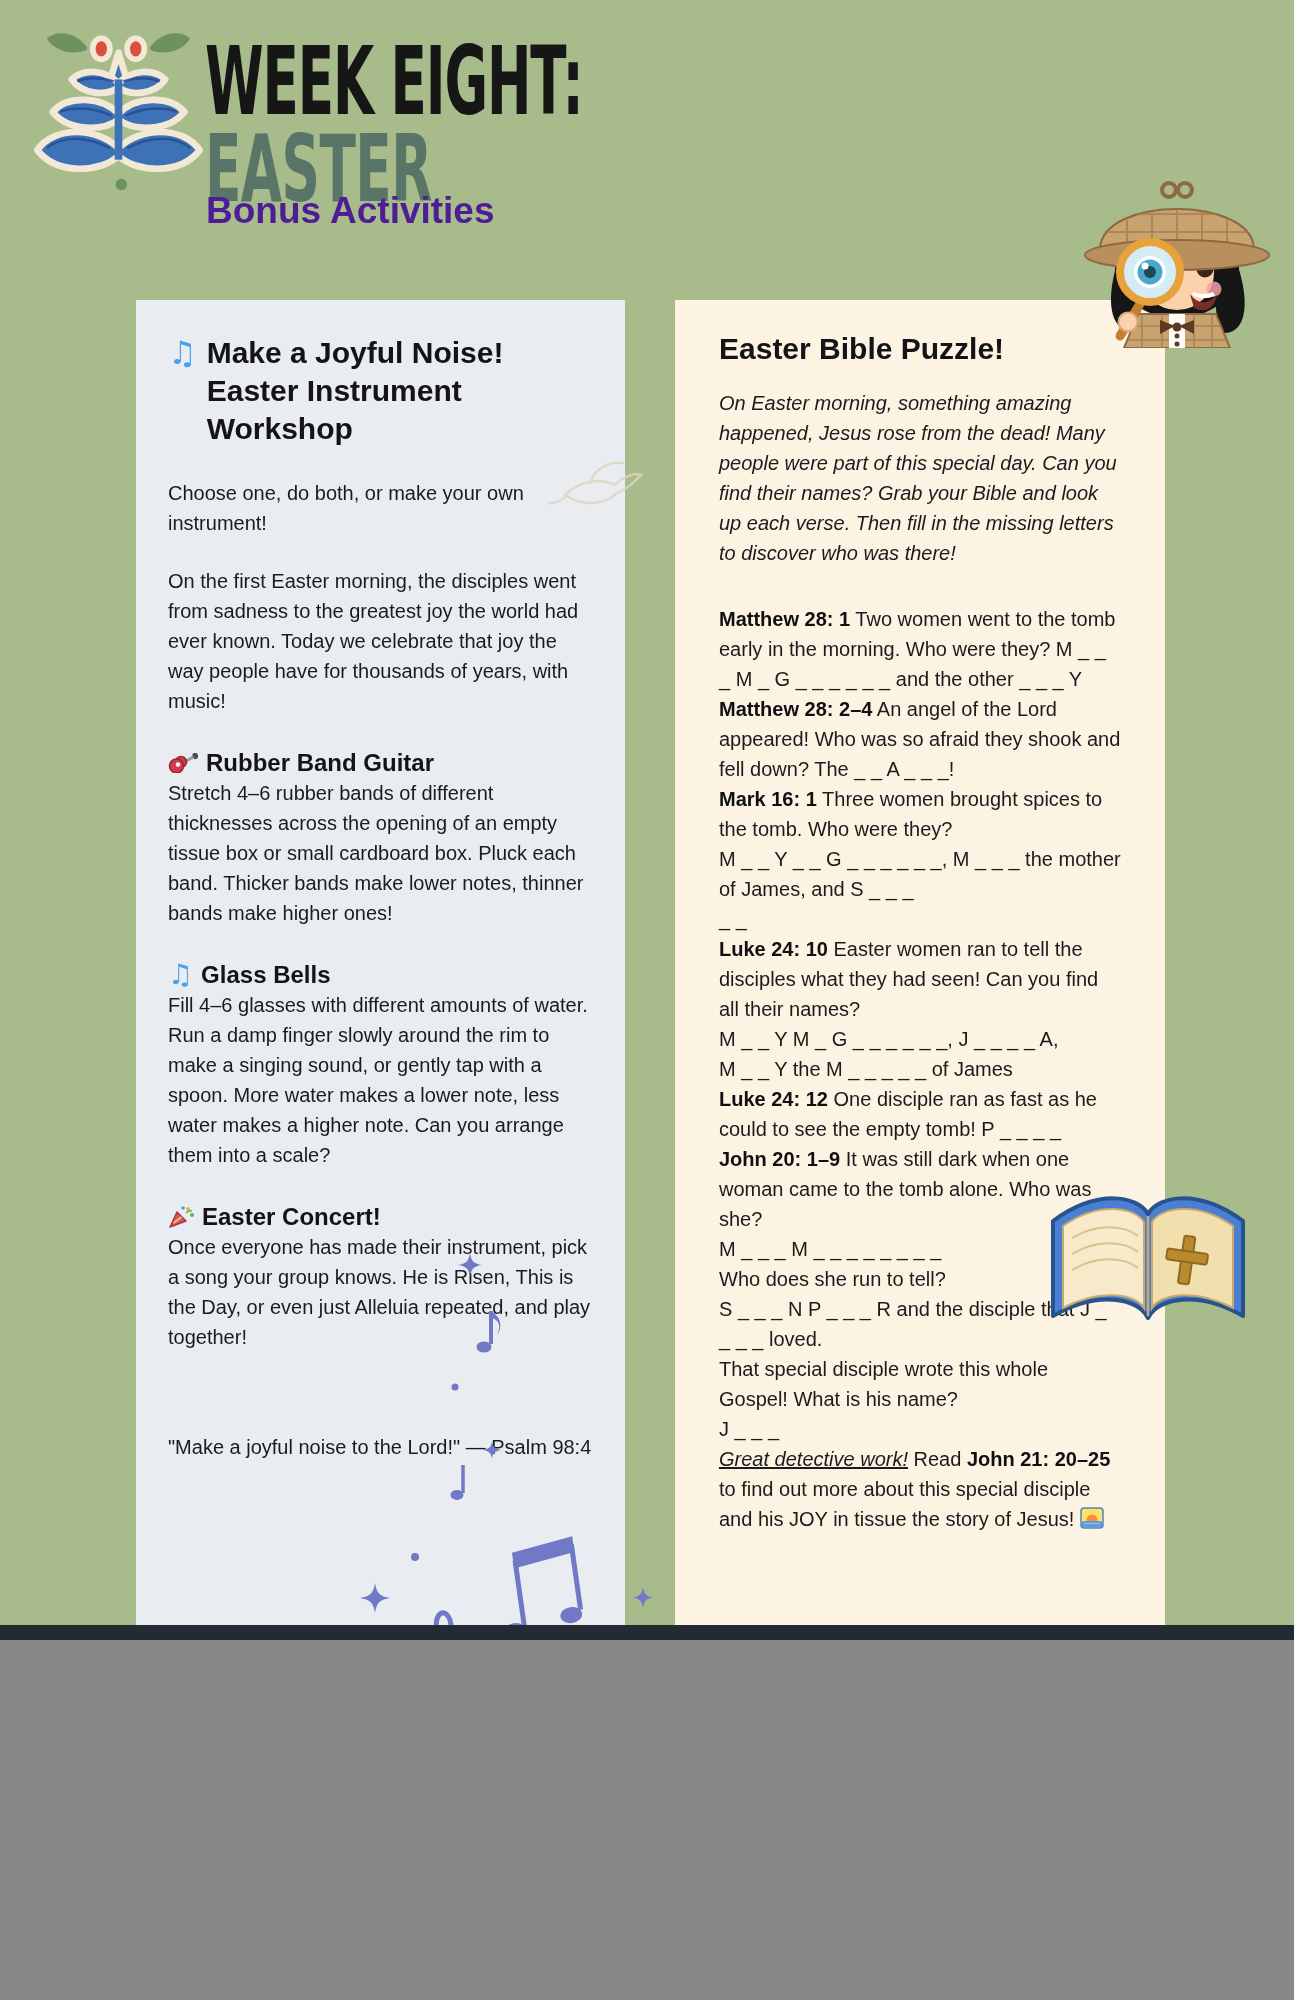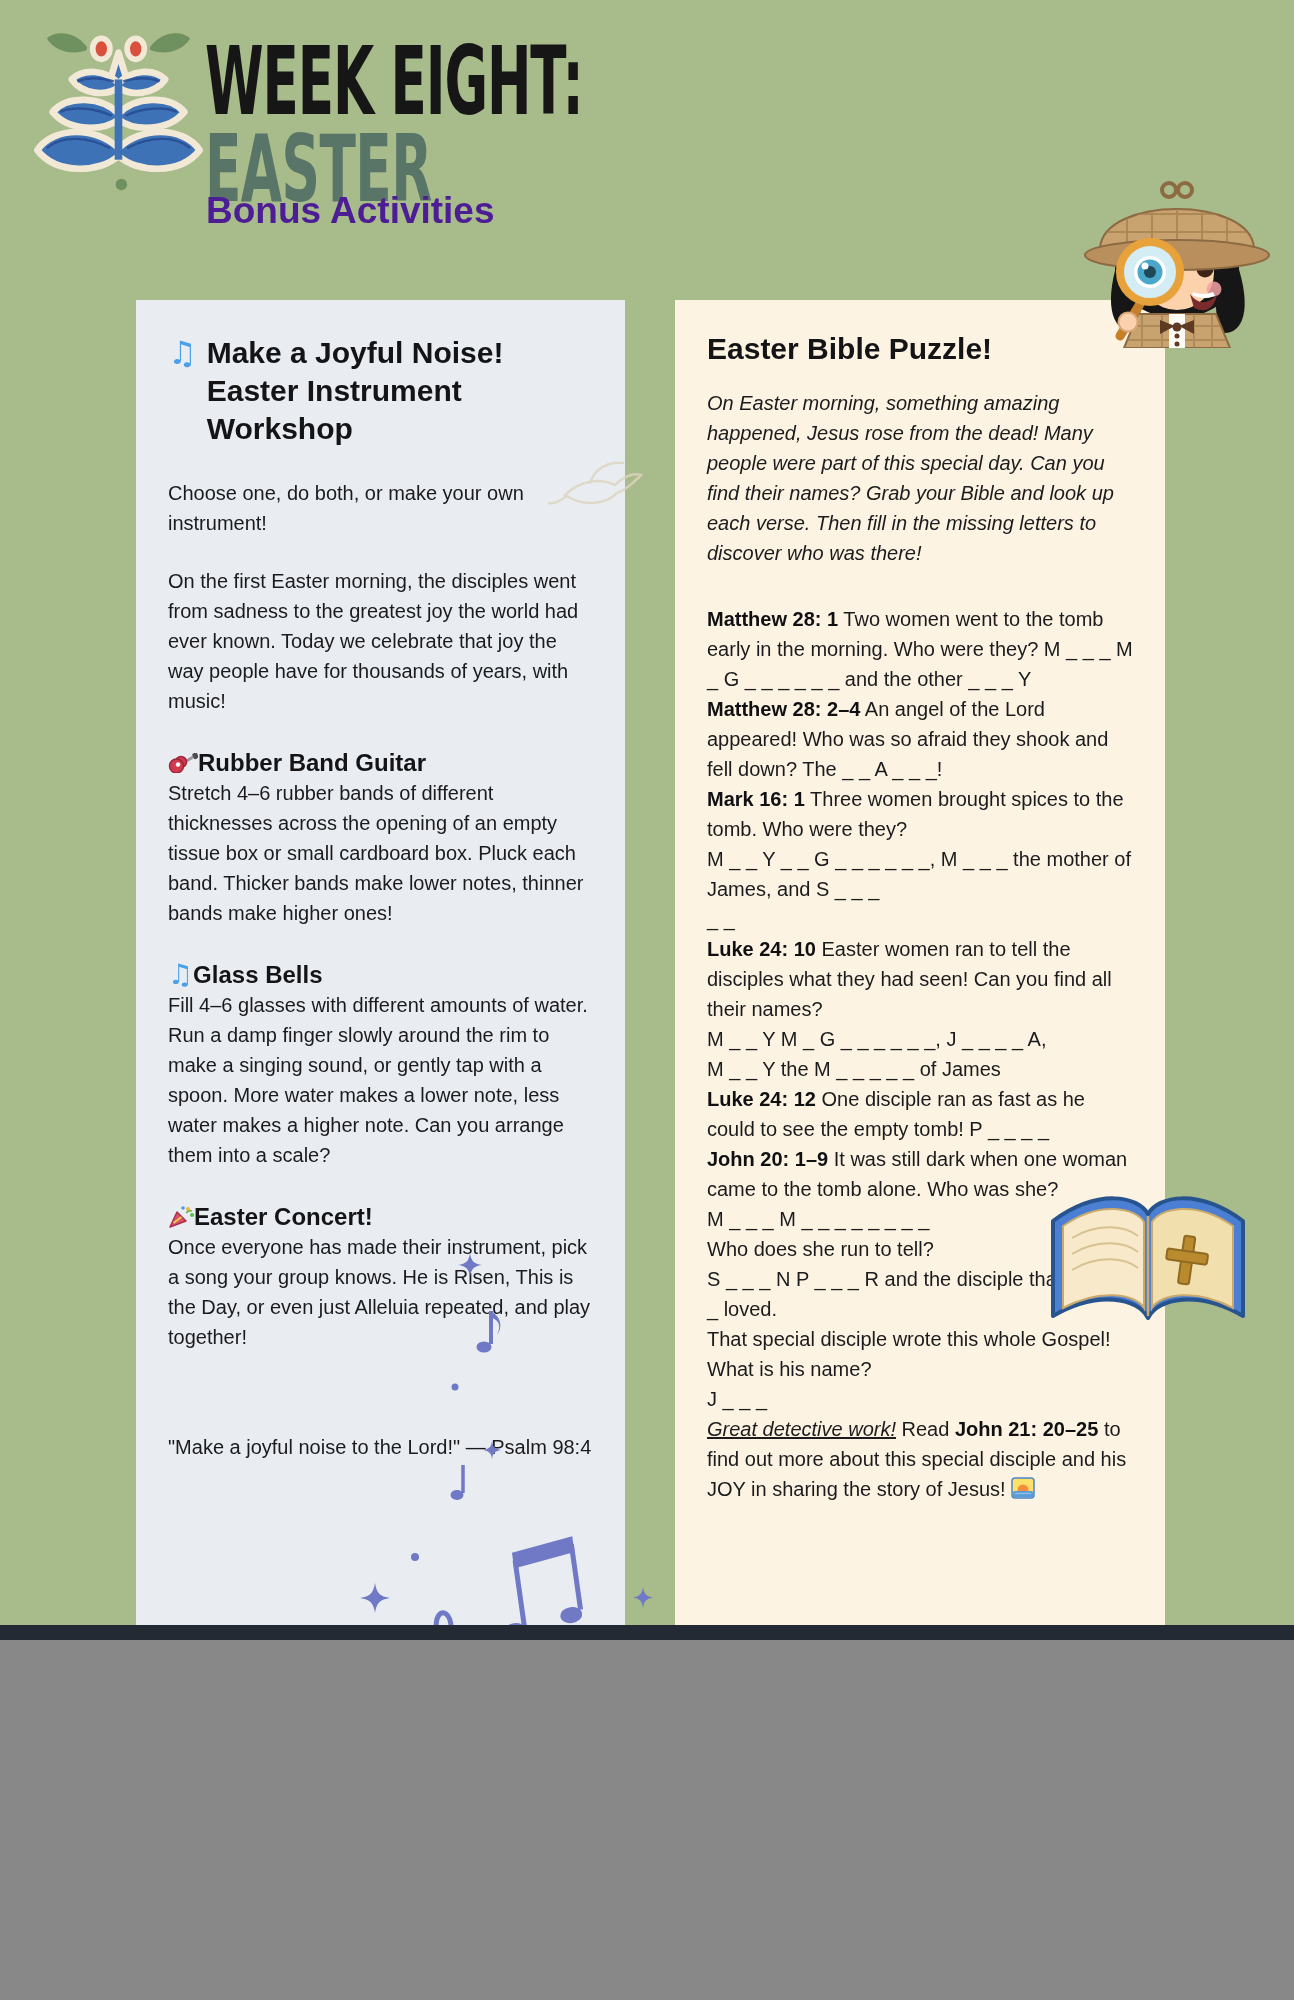--- a/index.html
+++ b/index.html
@@ -9,28 +9,28 @@
   
   .logo{position:absolute;left:26px;top:24px;width:185px;height:172px;}
   .titles{position:absolute;left:205px;top:0;}
   .title-main{position:absolute;left:0;top:34px;font-family:"DejaVu Sans",sans-serif;font-weight:800;font-size:95px;line-height:1;color:#161616;transform:scale(.56,1);transform-origin:left top;letter-spacing:-2px;white-space:nowrap;}
   .title-easter{position:absolute;left:0;top:124px;font-family:"DejaVu Sans",sans-serif;font-weight:800;font-size:92px;line-height:1;color:#587568;transform:scale(.58,1);transform-origin:left top;letter-spacing:-1px;white-space:nowrap;}
   .title-bonus{position:absolute;left:1px;top:192px;font-weight:800;font-size:37px;line-height:1;color:#4c1d95;white-space:nowrap;}
 
   
   .card{position:absolute;top:300px;box-sizing:border-box;overflow:hidden;}
   .card.left{left:136px;width:489px;height:1660px;background:#e9edf2;padding:34px 32px;}
-  .card.right{left:675px;width:490px;height:1648px;background:#fcf3e2;padding:30px 32px;}
+  .card.right{left:675px;width:490px;height:1648px;background:#fcf3e2;padding:30px 44px;}
 
   .card h2{margin:0;font-size:30px;line-height:38px;font-weight:800;color:#141416;}
   .preline{white-space:pre-line;}
   .card p{margin:0;font-size:20px;line-height:30px;}
   .card .mt{margin-top:28px;}
   .sec{margin-top:32px;}
-  .sec h3{margin:0;font-size:24px;line-height:30px;font-weight:800;color:#141416;display:flex;align-items:center;}
+  .sec h3{margin:0;font-size:24px;line-height:30px;font-weight:800;color:#141416;display:flex;align-items:center;gap:8px;}
   .note-glyph{color:#4ba1e9;font-family:"DejaVu Sans",sans-serif;font-size:28px;line-height:1;}
   .h2row{display:flex;gap:10px;align-items:flex-start;}
   .h2row .note-glyph{font-size:32px;margin-top:3px;}
   .quote{margin-top:80px !important;}
 
   .intro-italic{font-style:italic;margin-top:20px !important;}
   .puzzles{margin-top:36px;}
   .puzzle{font-size:23px;line-height:33px;margin:0;}
   .puzzle b{font-weight:800;color:#101012;}
   .iu{font-style:italic;text-decoration:underline;}
@@ -209,21 +209,21 @@
       <p class="puzzle"><b>Luke 24: 10</b> <span class="preline">Easter women ran to tell the disciples what they had seen! Can you find all their names?
 M _ _ Y M _ G _ _ _ _ _ _, J _ _ _ _ A,
 M _ _ Y the M _ _ _ _ _ of James</span></p>
       <p class="puzzle"><b>Luke 24: 12</b> <span class="preline">One disciple ran as fast as he could to see the empty tomb! P _ _ _ _</span></p>
       <p class="puzzle"><b>John 20: 1–9</b> <span class="preline">It was still dark when one woman came to the tomb alone. Who was she?
 M _ _ _ M _ _ _ _ _ _ _ _
 Who does she run to tell?
 S _ _ _ N P _ _ _ R and the disciple that J _ _ _ _ loved.
 That special disciple wrote this whole Gospel! What is his name?
 J _ _ _</span></p>
-      <p class="puzzle"><span class="iu">Great detective work!</span><span> Read </span><b>John 21: 20–25</b><span> to find out more about this special disciple and his JOY in sharing the story of Jesus! </span><svg class="inline-icon" width="24" height="22" viewBox="0 0 24 22">
+      <p class="puzzle"><span class="iu">Great detective work!</span><span> Read </span><b>John 21: 20–25</b><span> to find out more about this special disciple and his JOY in tissue the story of Jesus! </span><svg class="inline-icon" width="24" height="22" viewBox="0 0 24 22">
             <rect x="1" y="1" width="22" height="20" rx="3" fill="#fce06a" stroke="#4a87c8" stroke-width="1.5"></rect>
             <circle cx="12" cy="13" r="5.5" fill="#f58d3d"></circle>
             <rect x="1.8" y="14" width="20.4" height="6.6" rx="2" fill="#5a9bd8"></rect>
             <line x1="4" y1="16.5" x2="20" y2="16.5" stroke="#8cc0ea" stroke-width="1.4"></line>
           </svg></p>
     </div>
   </section>
 
   <svg class="ill z2" style="left:430px;top:1245px;width:100px;height:260px;" viewBox="0 0 100 260">
     <g fill="#6f79c5" stroke="#6f79c5">

